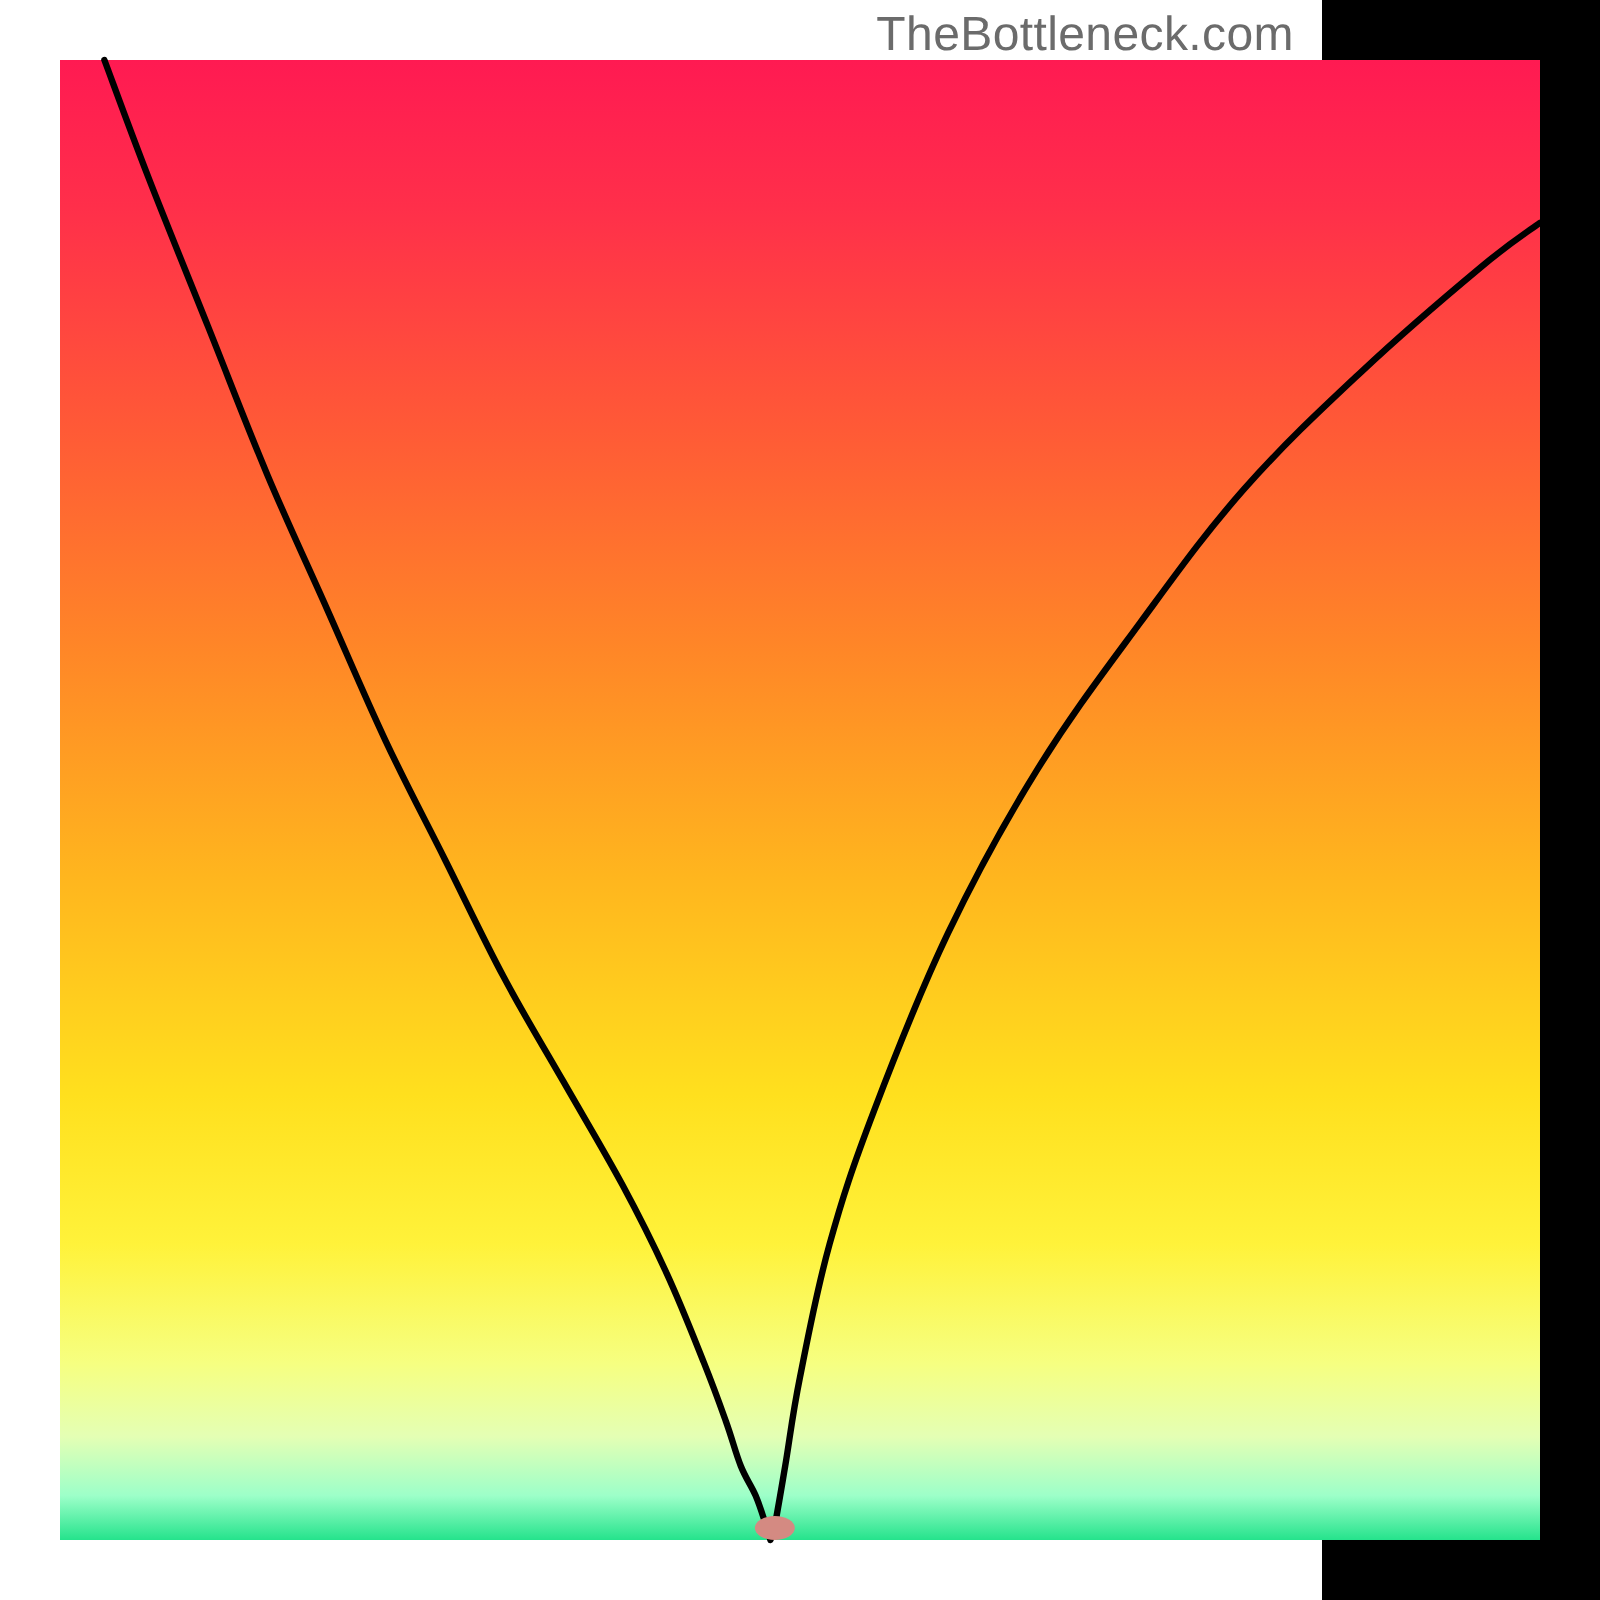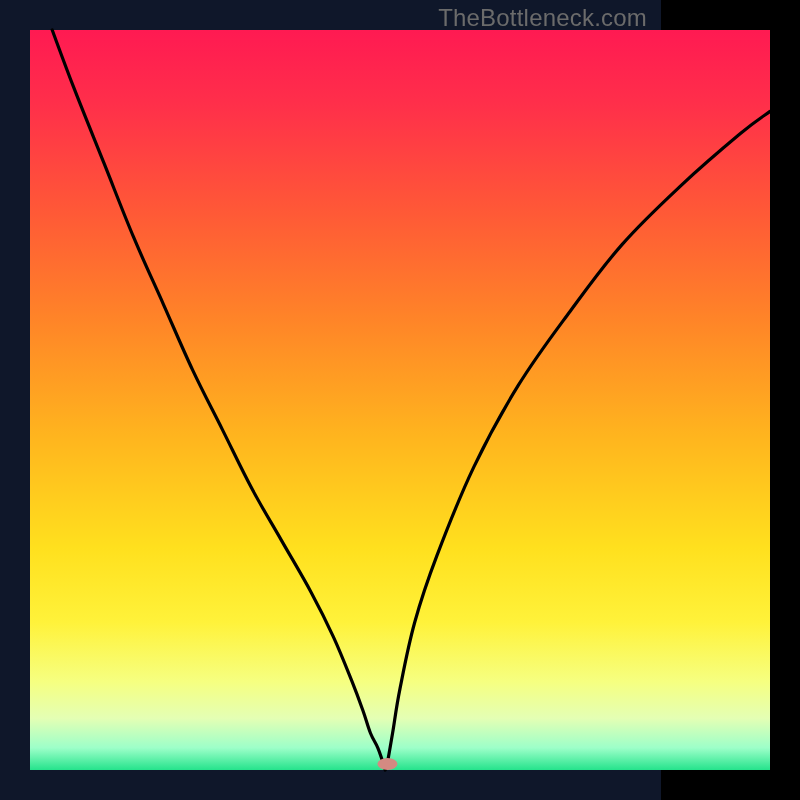--- a/index.html
+++ b/index.html
@@ -7,21 +7,21 @@
     padding: 0;
     width: 800px;
     height: 800px;
     background: #000;
     overflow: hidden;
   }
   .stage {
     position: relative;
     width: 661px;
     height: 800px;
-    background: #0f172a;
+    background: #ffffff;
   }
   .watermark {
     position: absolute;
     top: 4px;
     right: 14px;
     font-family: Arial, Helvetica, sans-serif;
     font-size: 24px;
     font-weight: 500;
     color: #6b6b6b;
     letter-spacing: 0.2px;

